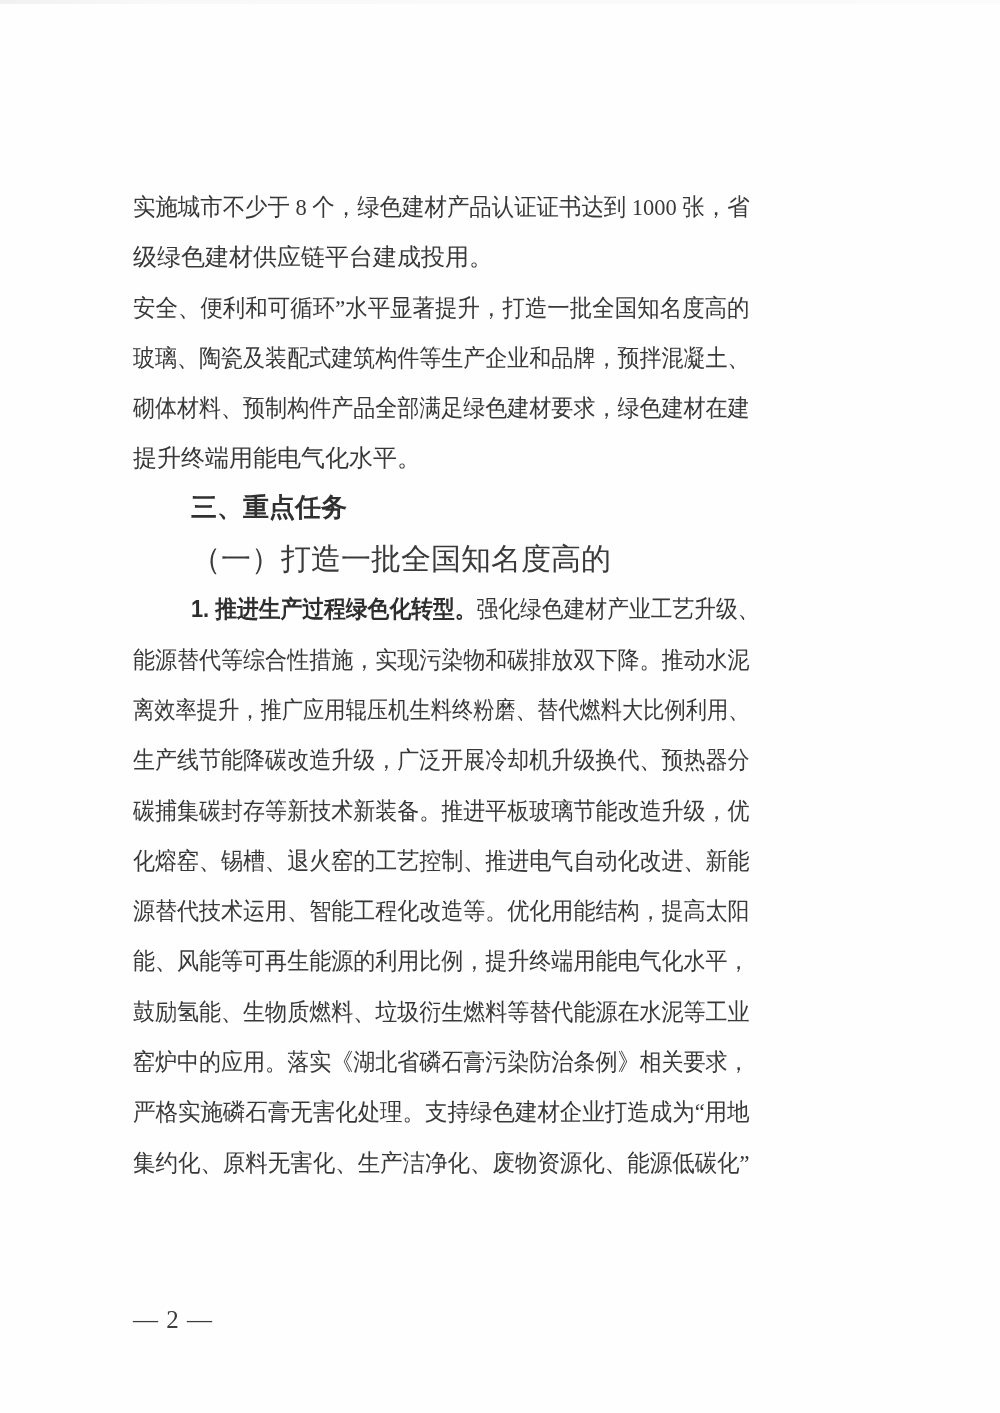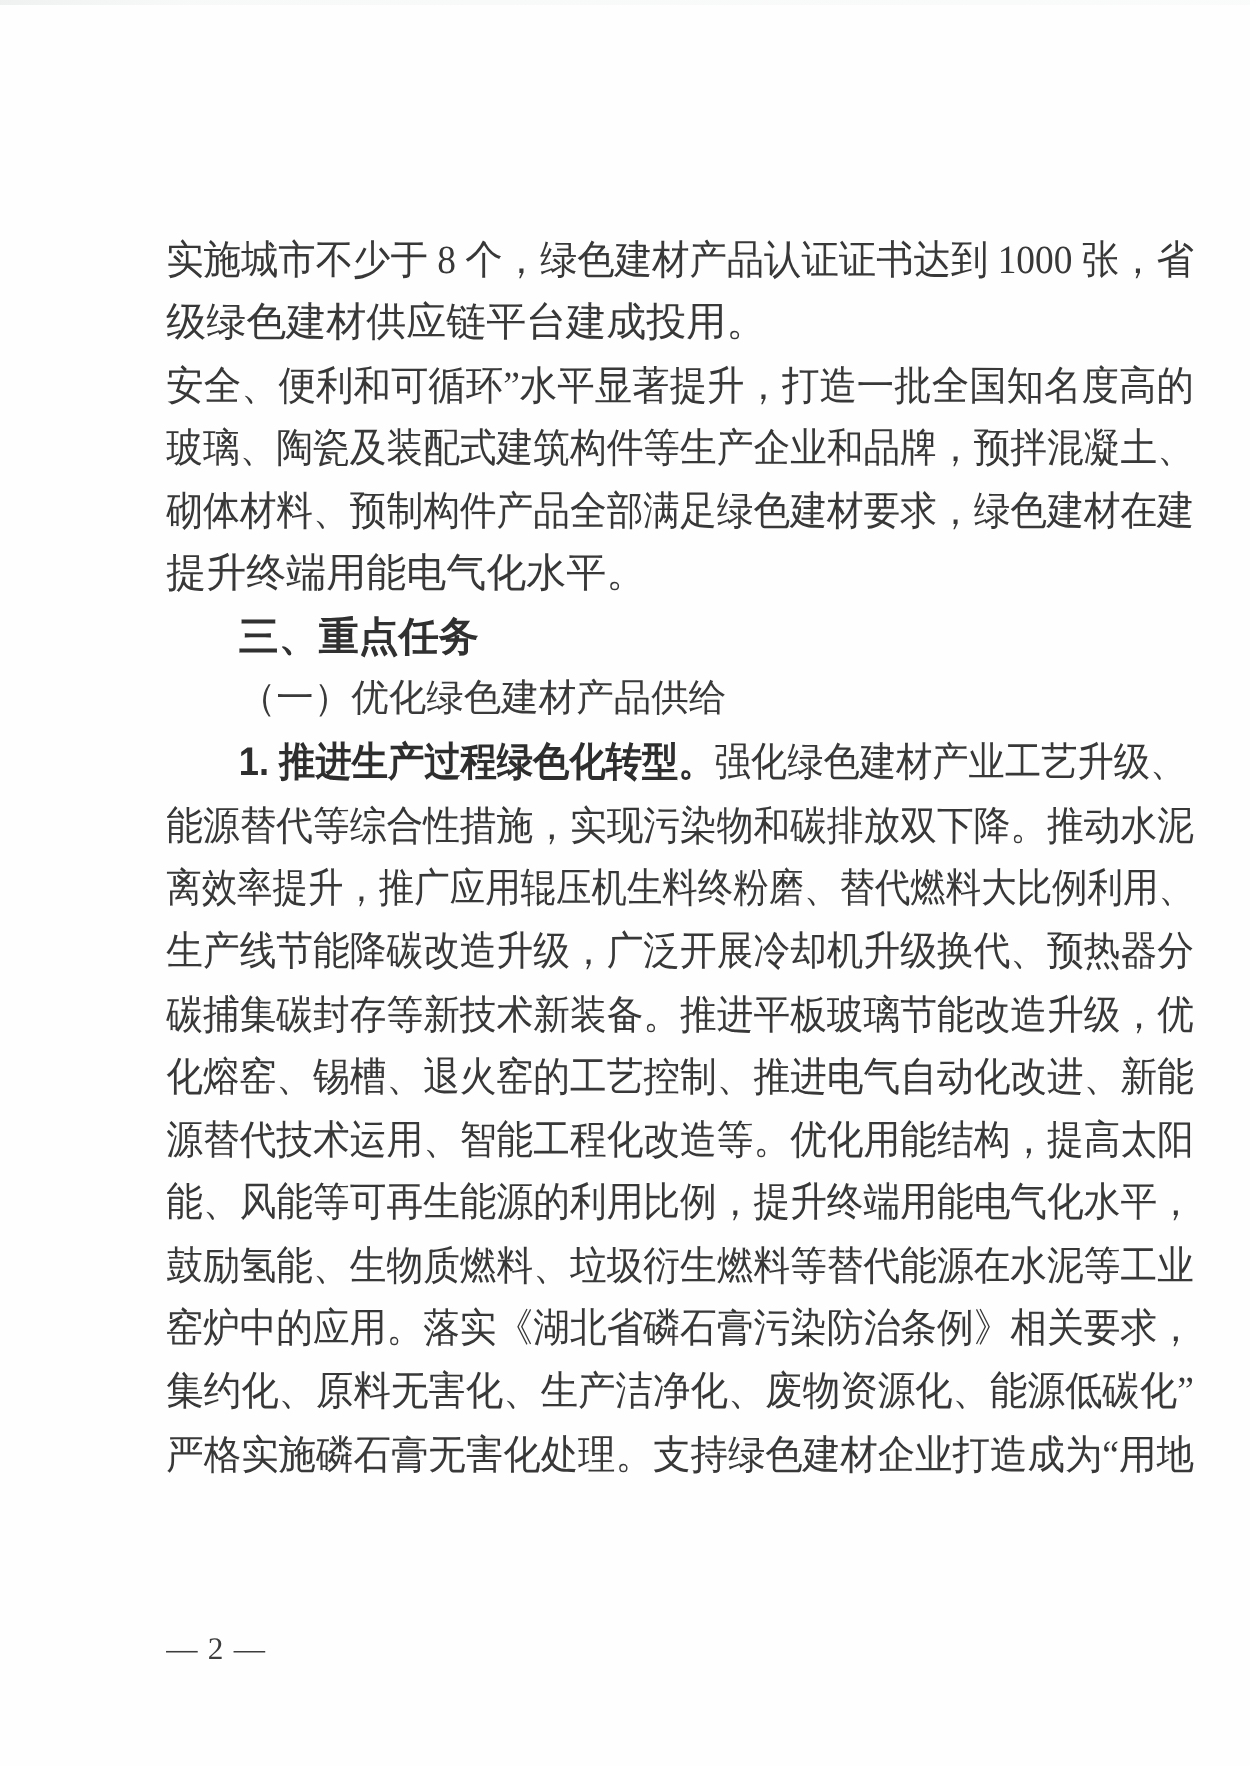--- a/index.html
+++ b/index.html
@@ -34,25 +34,25 @@
   .line{
     height:50.3px;
     line-height:50.3px;
     white-space:nowrap;
   }
   .ln{
     display:inline-block;
     transform-origin:0 50%;
   }
   .indent .ln{ margin-left:58px; }
-  .body{ font-size:32px; }
+  .body{ font-size:24px; }
   .heading{
-    font-family:Liberation Serif, serif;
+    font-family:Liberation Mono, monospace;
     font-weight:700;
-    font-size:32px;
+    font-size:26px;
     color:#303030;
   }
   .subheading{
     font-size:30px;
     color:#3a3a3a;
   }
   .lead{
     font-family:"Liberation Sans","DejaVu Sans",sans-serif;
     font-weight:700;
     font-style:normal;
@@ -74,30 +74,30 @@
 <div class="page">
   <div class="scan-edge"></div>
   <div class="content" id="doc-lines">
       <div class="line body"><span class="ln" style="transform: scaleX(0.934169);">实施城市不少于 8 个，绿色建材产品认证证书达到 1000 张，省</span></div>
       <div class="line body"><span class="ln">级绿色建材供应链平台建成投用。</span></div>
       <div class="line body"><span class="ln" style="transform: scaleX(0.936077);">安全、便利和可循环”水平显著提升，打造一批全国知名度高的</span></div>
       <div class="line body"><span class="ln" style="transform: scaleX(0.917488);">玻璃、陶瓷及装配式建筑构件等生产企业和品牌，预拌混凝土、</span></div>
       <div class="line body"><span class="ln" style="transform: scaleX(0.917488);">砌体材料、预制构件产品全部满足绿色建材要求，绿色建材在建</span></div>
       <div class="line body"><span class="ln">提升终端用能电气化水平。</span></div>
       <div class="line heading indent"><span class="ln">三、重点任务</span></div>
-      <div class="line subheading indent"><span class="ln">（一）优化绿色建材产品供给</span></div>
+      <div class="line subheading indent"><span class="ln">（一）打造一批全国知名度高的</span></div>
       <div class="line body indent"><span class="ln" style="transform: scaleX(0.90723);"><span class="lead">1. 推进生产过程绿色化转型。</span>强化绿色建材产业工艺升级、</span></div>
       <div class="line body"><span class="ln" style="transform: scaleX(0.917488);">能源替代等综合性措施，实现污染物和碳排放双下降。推动水泥</span></div>
       <div class="line body"><span class="ln" style="transform: scaleX(0.88585);">离效率提升，推广应用辊压机生料终粉磨、替代燃料大比例利用、</span></div>
       <div class="line body"><span class="ln" style="transform: scaleX(0.917488);">生产线节能降碳改造升级，广泛开展冷却机升级换代、预热器分</span></div>
       <div class="line body"><span class="ln" style="transform: scaleX(0.917488);">碳捕集碳封存等新技术新装备。推进平板玻璃节能改造升级，优</span></div>
       <div class="line body"><span class="ln" style="transform: scaleX(0.917488);">化熔窑、锡槽、退火窑的工艺控制、推进电气自动化改进、新能</span></div>
       <div class="line body"><span class="ln" style="transform: scaleX(0.917488);">源替代技术运用、智能工程化改造等。优化用能结构，提高太阳</span></div>
       <div class="line body"><span class="ln" style="transform: scaleX(0.917488);">能、风能等可再生能源的利用比例，提升终端用能电气化水平，</span></div>
       <div class="line body"><span class="ln" style="transform: scaleX(0.917488);">鼓励氢能、生物质燃料、垃圾衍生燃料等替代能源在水泥等工业</span></div>
       <div class="line body"><span class="ln" style="transform: scaleX(0.917488);">窑炉中的应用。落实《湖北省磷石膏污染防治条例》相关要求，</span></div>
+      <div class="line body"><span class="ln" style="transform: scaleX(0.936077);">严格实施磷石膏无害化处理。支持绿色建材企业打造成为“用地</span></div>
       <div class="line body"><span class="ln" style="transform: scaleX(0.936077);">集约化、原料无害化、生产洁净化、废物资源化、能源低碳化”</span></div>
-      <div class="line body"><span class="ln" style="transform: scaleX(0.936077);">严格实施磷石膏无害化处理。支持绿色建材企业打造成为“用地</span></div>
     </div>
   <div class="footer">
     <span>— 2 —</span>
   </div>
 </div>
 
 </body></html>

